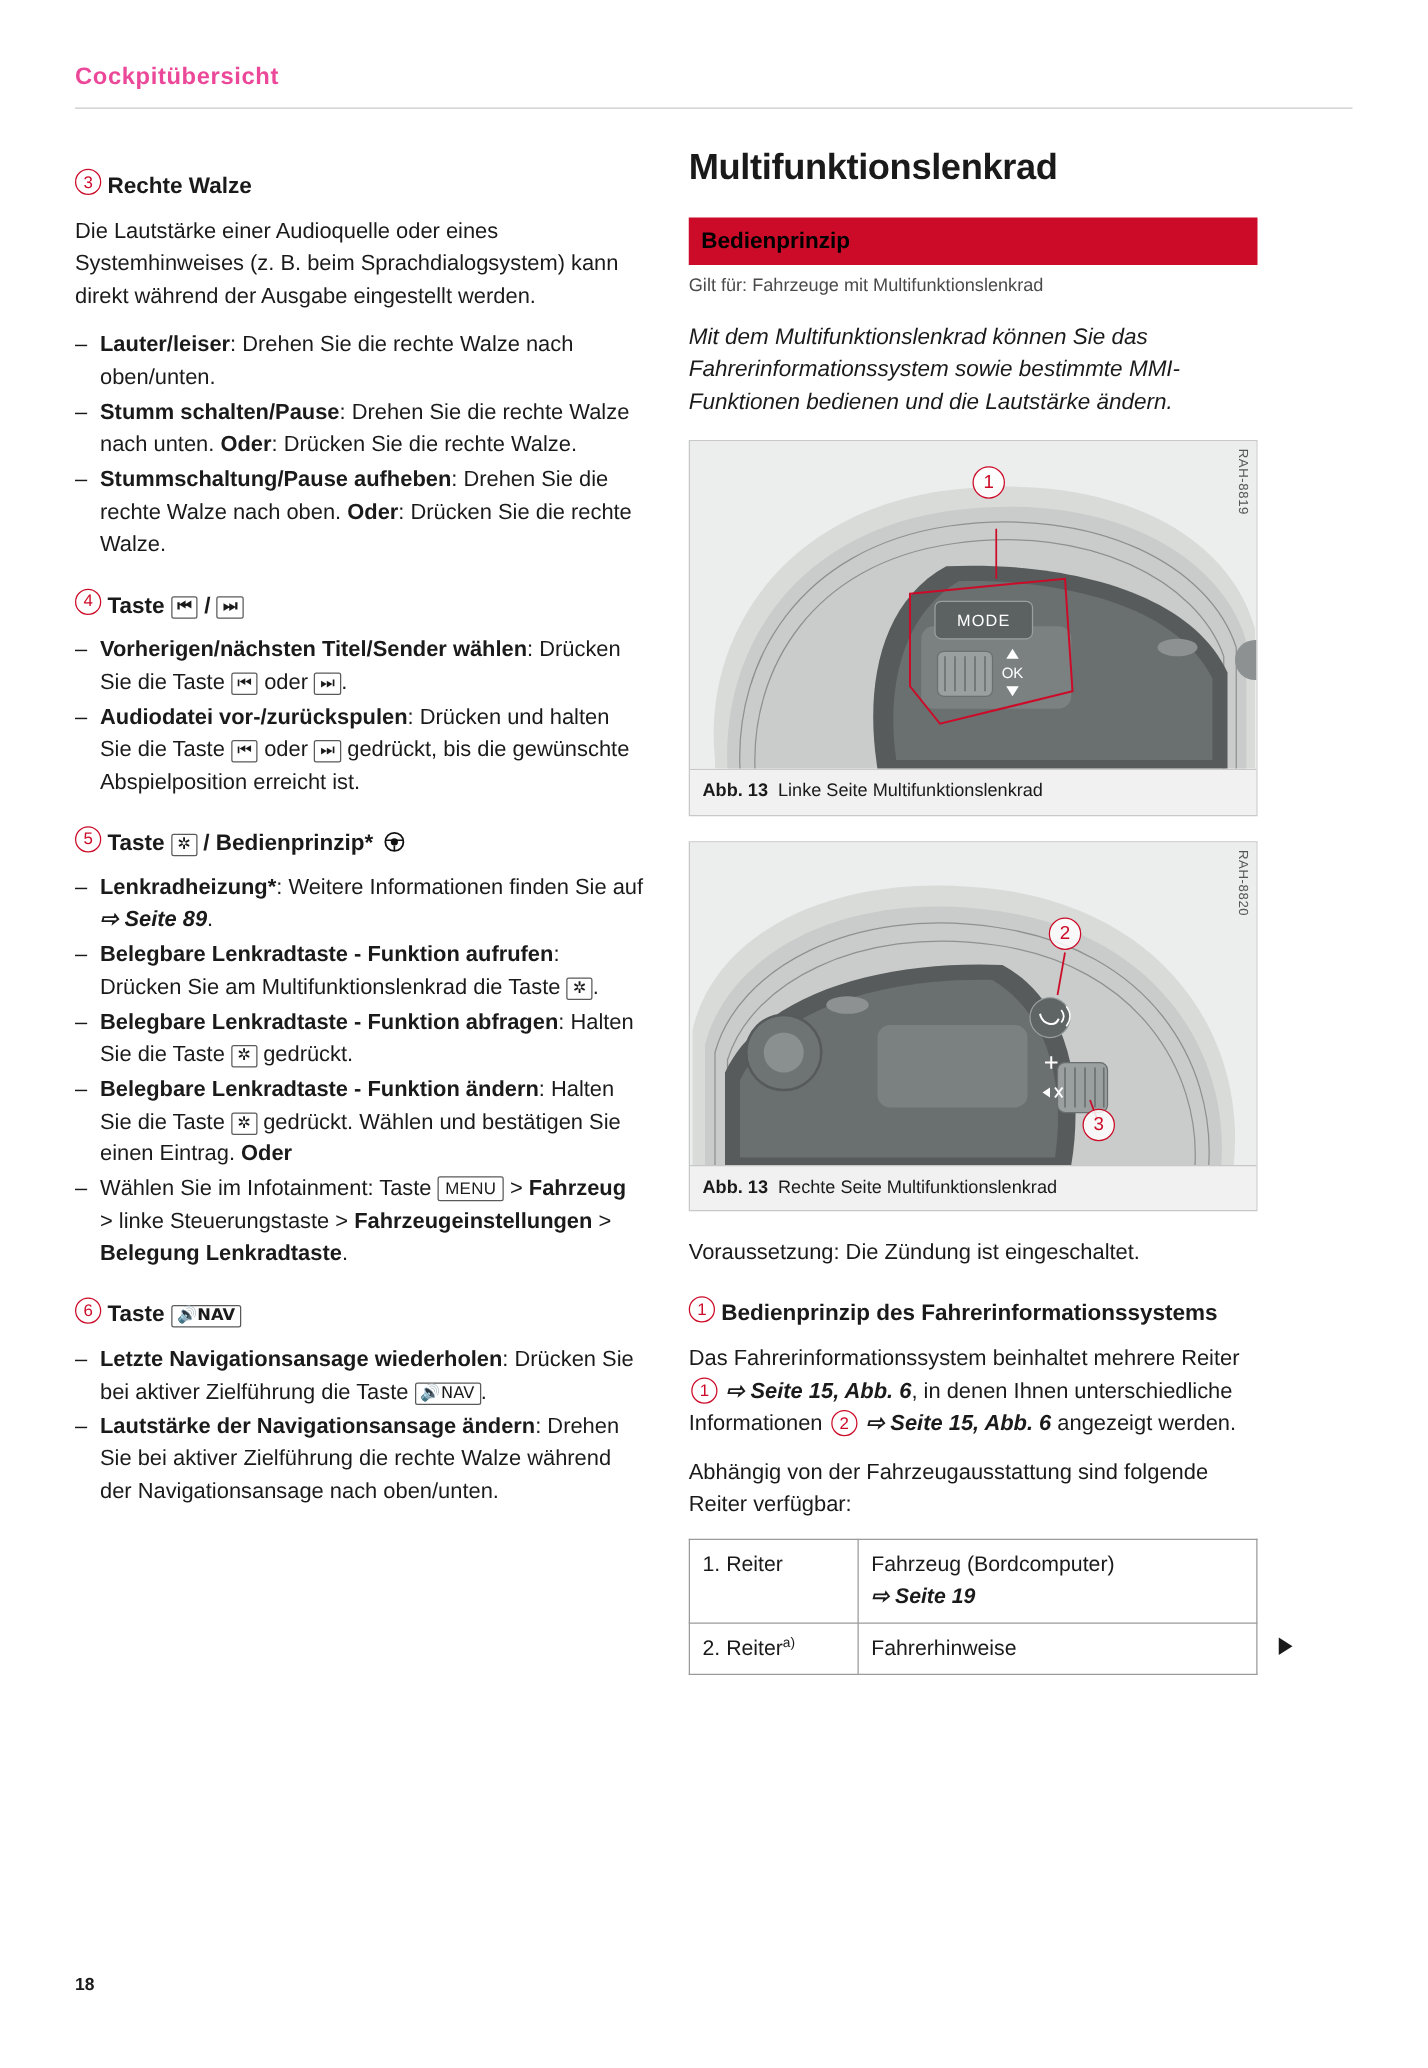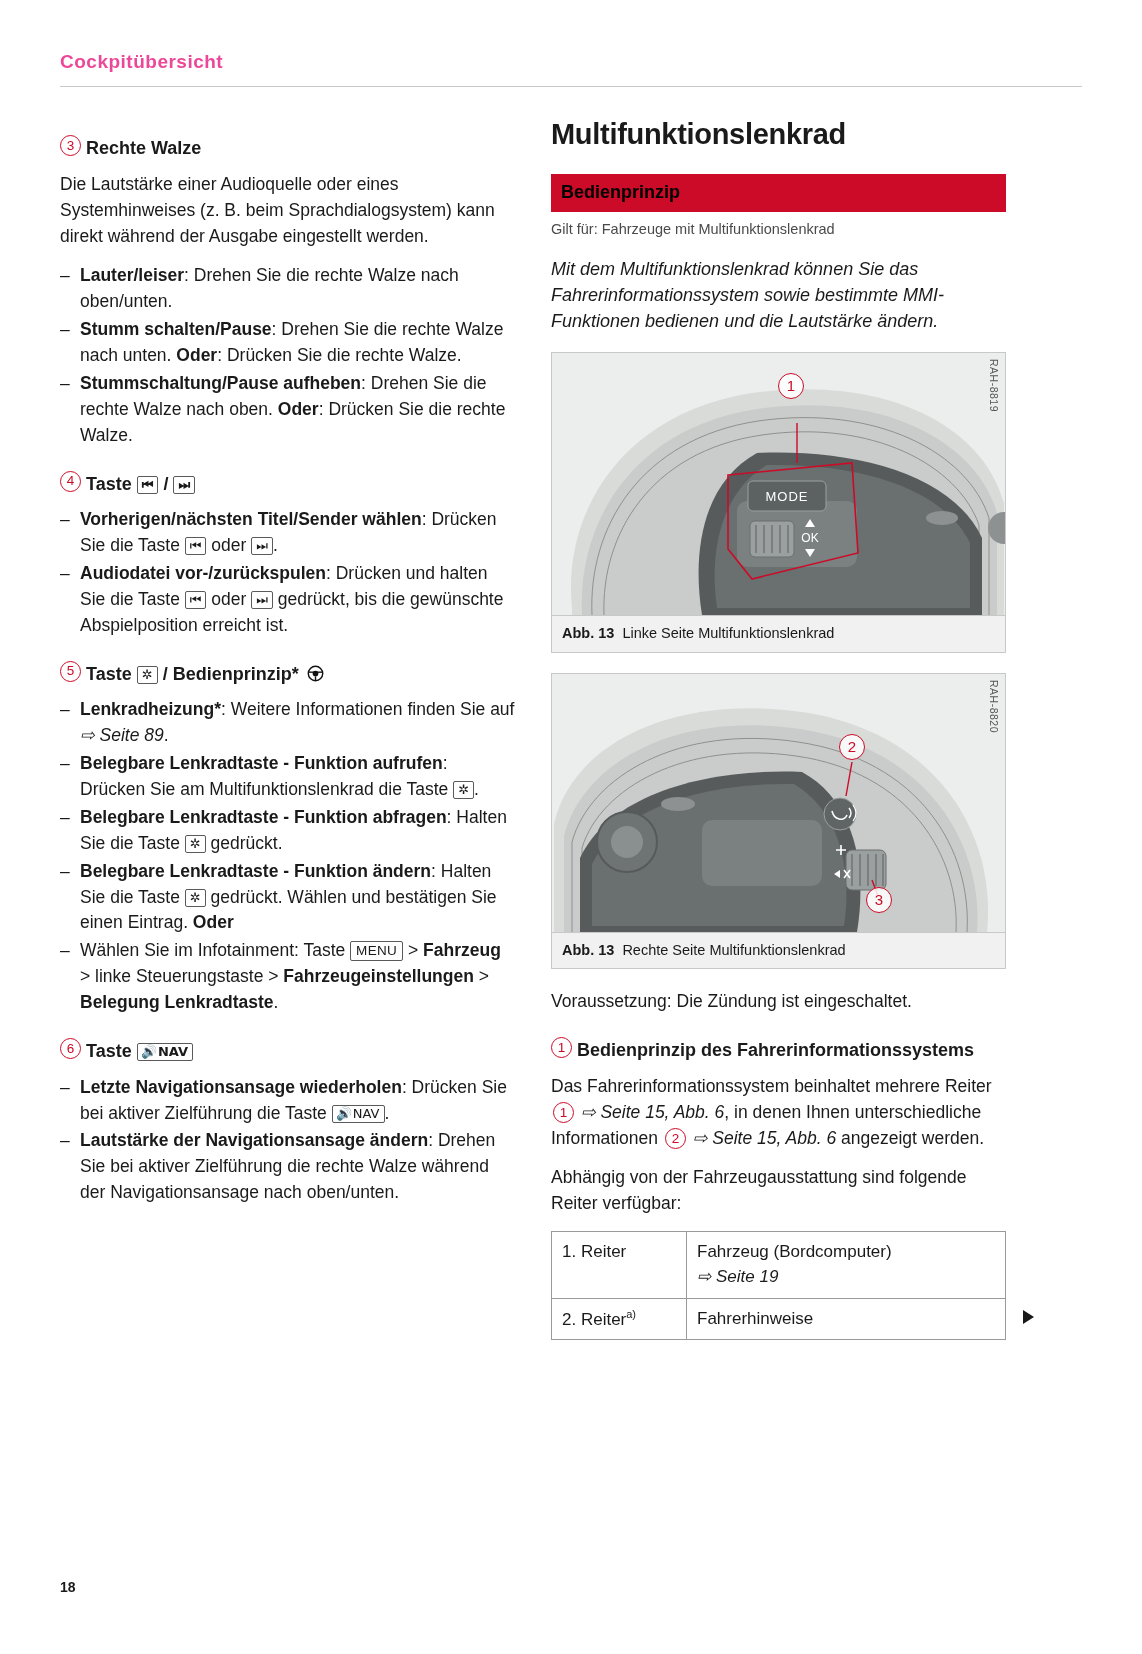--- a/index.html
+++ b/index.html
@@ -197,21 +197,21 @@
     border-bottom: 7px solid transparent;
   }
   .page-num {
     position: absolute;
     left: 60px;
     bottom: 56px;
     font-size: 14px;
     font-weight: bold;
   }
   .tbl-wrap { position: relative; }
-  .ref { font-style: italic; }
+  .ref { font-style: italic; font-weight: bold; }
   svg { display: block; }
 </style>
 </head>
 <body>
 
 <div class="page">
 
   <div class="header">Cockpitübersicht</div>
   <div class="header-rule"></div>
 

